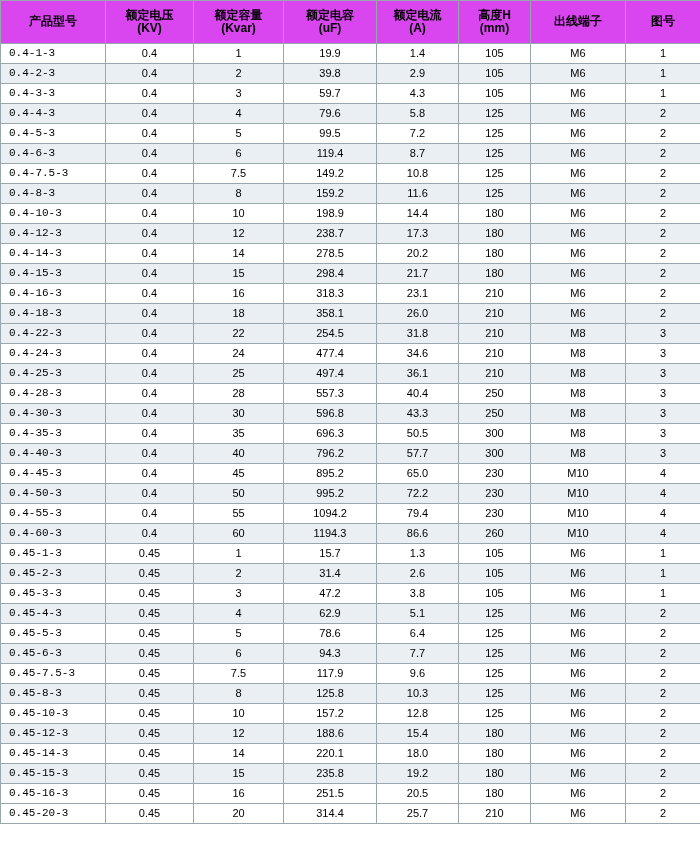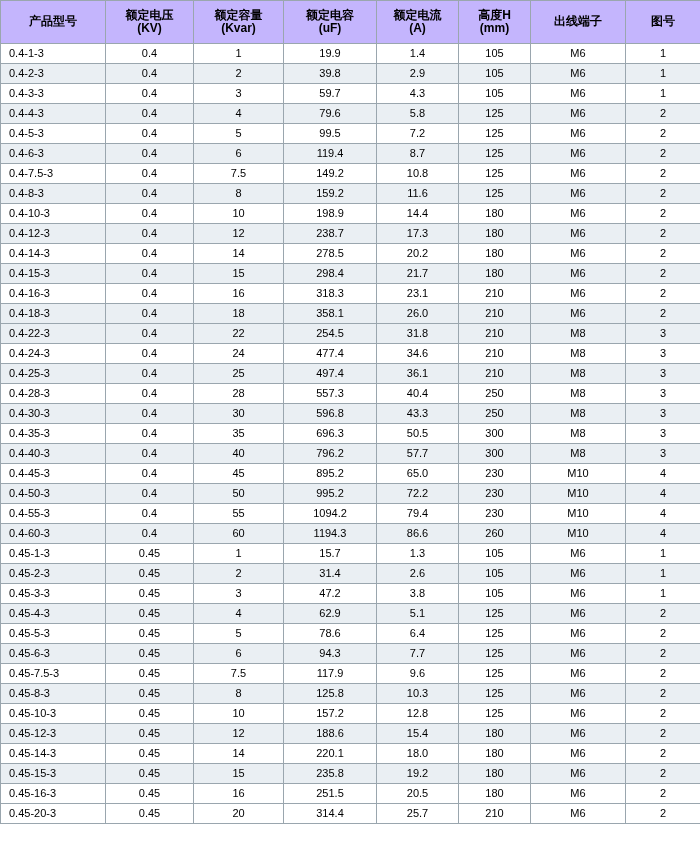--- a/index.html
+++ b/index.html
@@ -25,33 +25,34 @@
     text-align: center;
     vertical-align: middle;
     font-size: 11px;
     line-height: 1.1;
     padding: 0;
     height: 19px;
     overflow: hidden;
     white-space: nowrap;
   }
   table.spec-table thead th {
-    background: #c4b5fd;
+    background: #d946ef;
     font-weight: bold;
     font-size: 12px;
     height: 38px;
     padding: 2px 1px;
   }
   table.spec-table thead th .hdr-line {
     display: block;
   }
   table.spec-table td.model-cell {
     text-align: left;
     padding-left: 8px;
     font-size: 11px;
+    font-family: Liberation Mono, monospace;
   }
   table.spec-table tbody tr.even-row td {
     background: #ffffff;
   }
   table.spec-table tbody tr.odd-row td {
     background: #eaeff3;
   }
   col.c-model { width: 105px; }
   col.c-volt  { width: 88px; }
   col.c-kvar  { width: 90px; }

